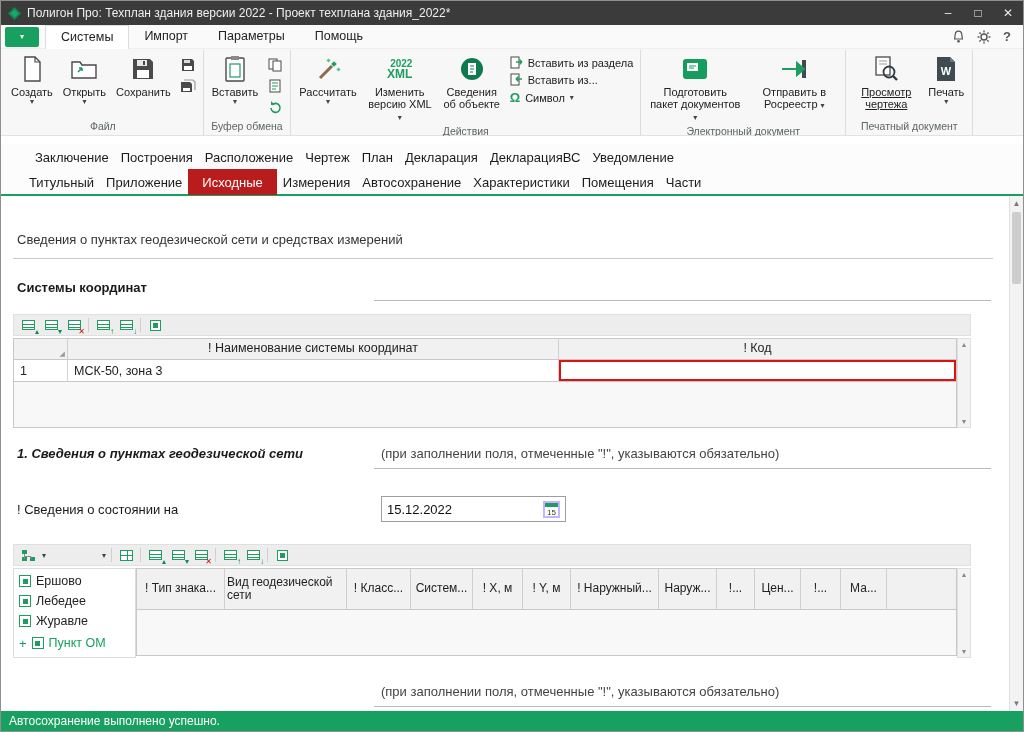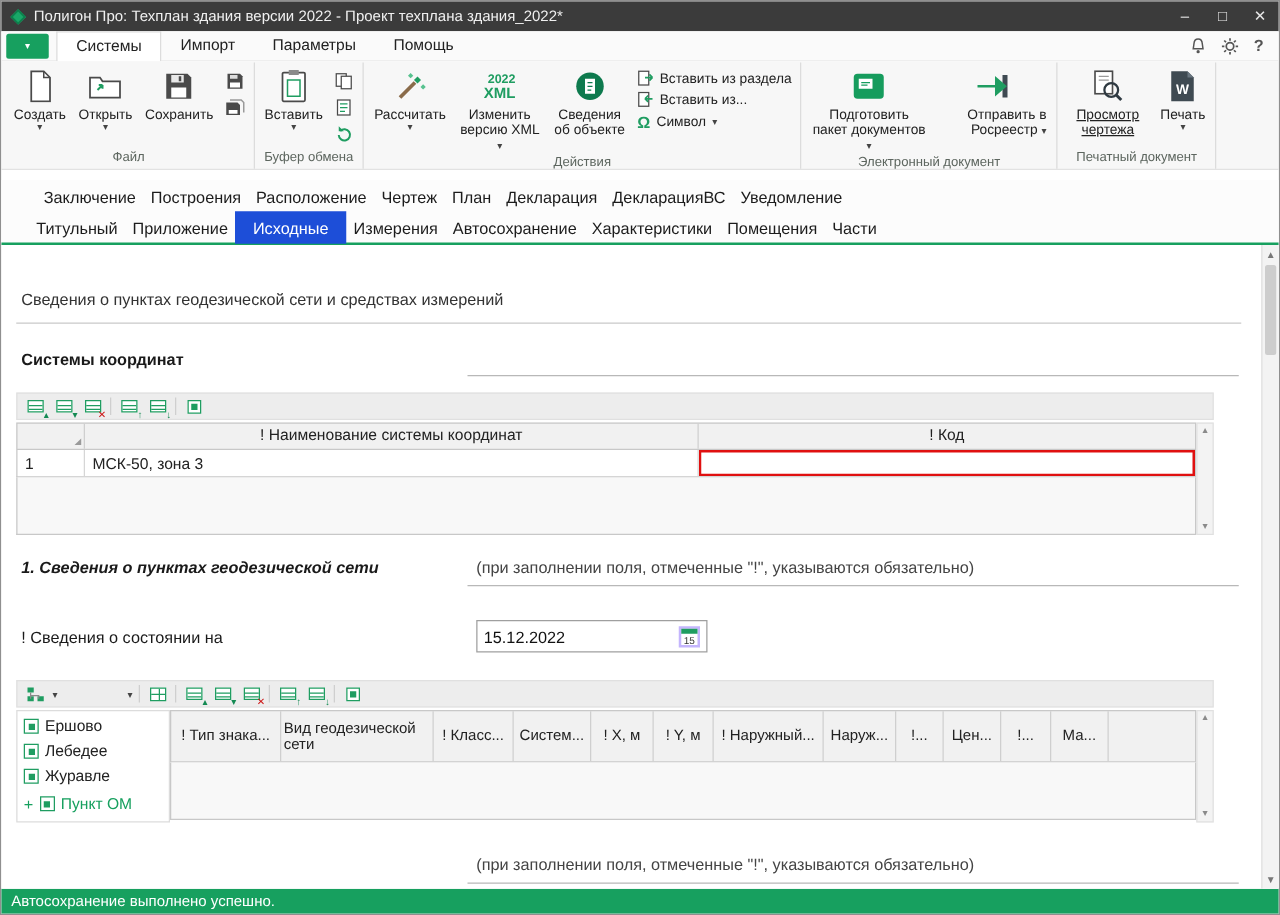--- a/index.html
+++ b/index.html
@@ -38,21 +38,21 @@
   .xmlicon { display:flex; flex-direction:column; align-items:flex-end; line-height:11px; font-weight:bold; color:#1f9d61; }
   .xmlicon .yr { font-size:10px; }
   .xmlicon .xm { font-size:12px; }
   .omega { color:#1f9d61; font-size:13px; font-weight:bold; }
 
   
   .tabswrap { background:#fff; padding-top:8px; flex:0 0 auto; }
   .tabsrow { height:26px; display:flex; align-items:center; justify-content:flex-start; padding:0 28px; font-size:13px; color:#1c1c1c; background:#fcfcfc; }
   .tabsrow.second { border-bottom:2px solid #17a05f; padding:0 22px; }
   .stab { cursor:pointer; white-space:nowrap; height:26px; display:flex; align-items:center; padding:0 6px; }
-  .stab.active { background:#1d4ed8; color:#fff; padding:0 14px; }
+  .stab.active { background:#b91c1c; color:#fff; padding:0 14px; }
 
   
   .content { position:relative; height:515px; background:#fff; flex:0 0 auto; overflow:hidden; }
   .page-title { position:absolute; top:36px; left:16px; font-size:13px; color:#333; }
   .title-rule { position:absolute; top:62px; left:12px; right:30px; height:1px; background:#c9c9c9; }
   .lbl-bold { font-weight:bold; font-size:13px; color:#1a1a1a; }
   .coord-label { position:absolute; top:84px; left:16px; }
   .field-underline { position:absolute; left:373px; right:32px; height:1px; background:#b8b8b8; }
   .u1 { top:104px; } .u2 { top:272px; } .u3 { top:510px; }
   .note-text { position:absolute; left:380px; font-size:13px; color:#444; }
@@ -339,21 +339,21 @@
           <span class="ricon">
             <svg width="28" height="24" viewBox="0 0 28 24">
                 <rect x="2" y="2" width="24" height="20" rx="3" fill="#169c5d"></rect>
                 <rect x="6" y="6" width="11" height="8" fill="#fff"></rect>
                 <line x1="8" y1="9" x2="15" y2="9" stroke="#169c5d"></line>
                 <line x1="8" y1="11" x2="13" y2="11" stroke="#169c5d"></line>
               </svg>
           </span>
           <span class="rlabel"><span>Подготовить пакет документов</span> <span class="dd">▾</span></span>
         </div>
-        <div class="rbtn" style="width:96px;text-align:right;">
+        <div class="rbtn" style="width:96px;">
           <span class="ricon">
             <svg width="28" height="24" viewBox="0 0 28 24">
                 <rect x="22" y="3" width="4" height="18" fill="#3f4a52"></rect>
                 <path d="M2 12h15m0-6l7 6-7 6z" fill="#1f9d61" stroke="#1f9d61" stroke-width="2"></path>
               </svg>
           </span>
           <span class="rlabel"><span>Отправить в Росреестр</span> <span class="dd">▾</span></span>
         </div>
       </div>
       <div class="rgl">Электронный документ</div>

